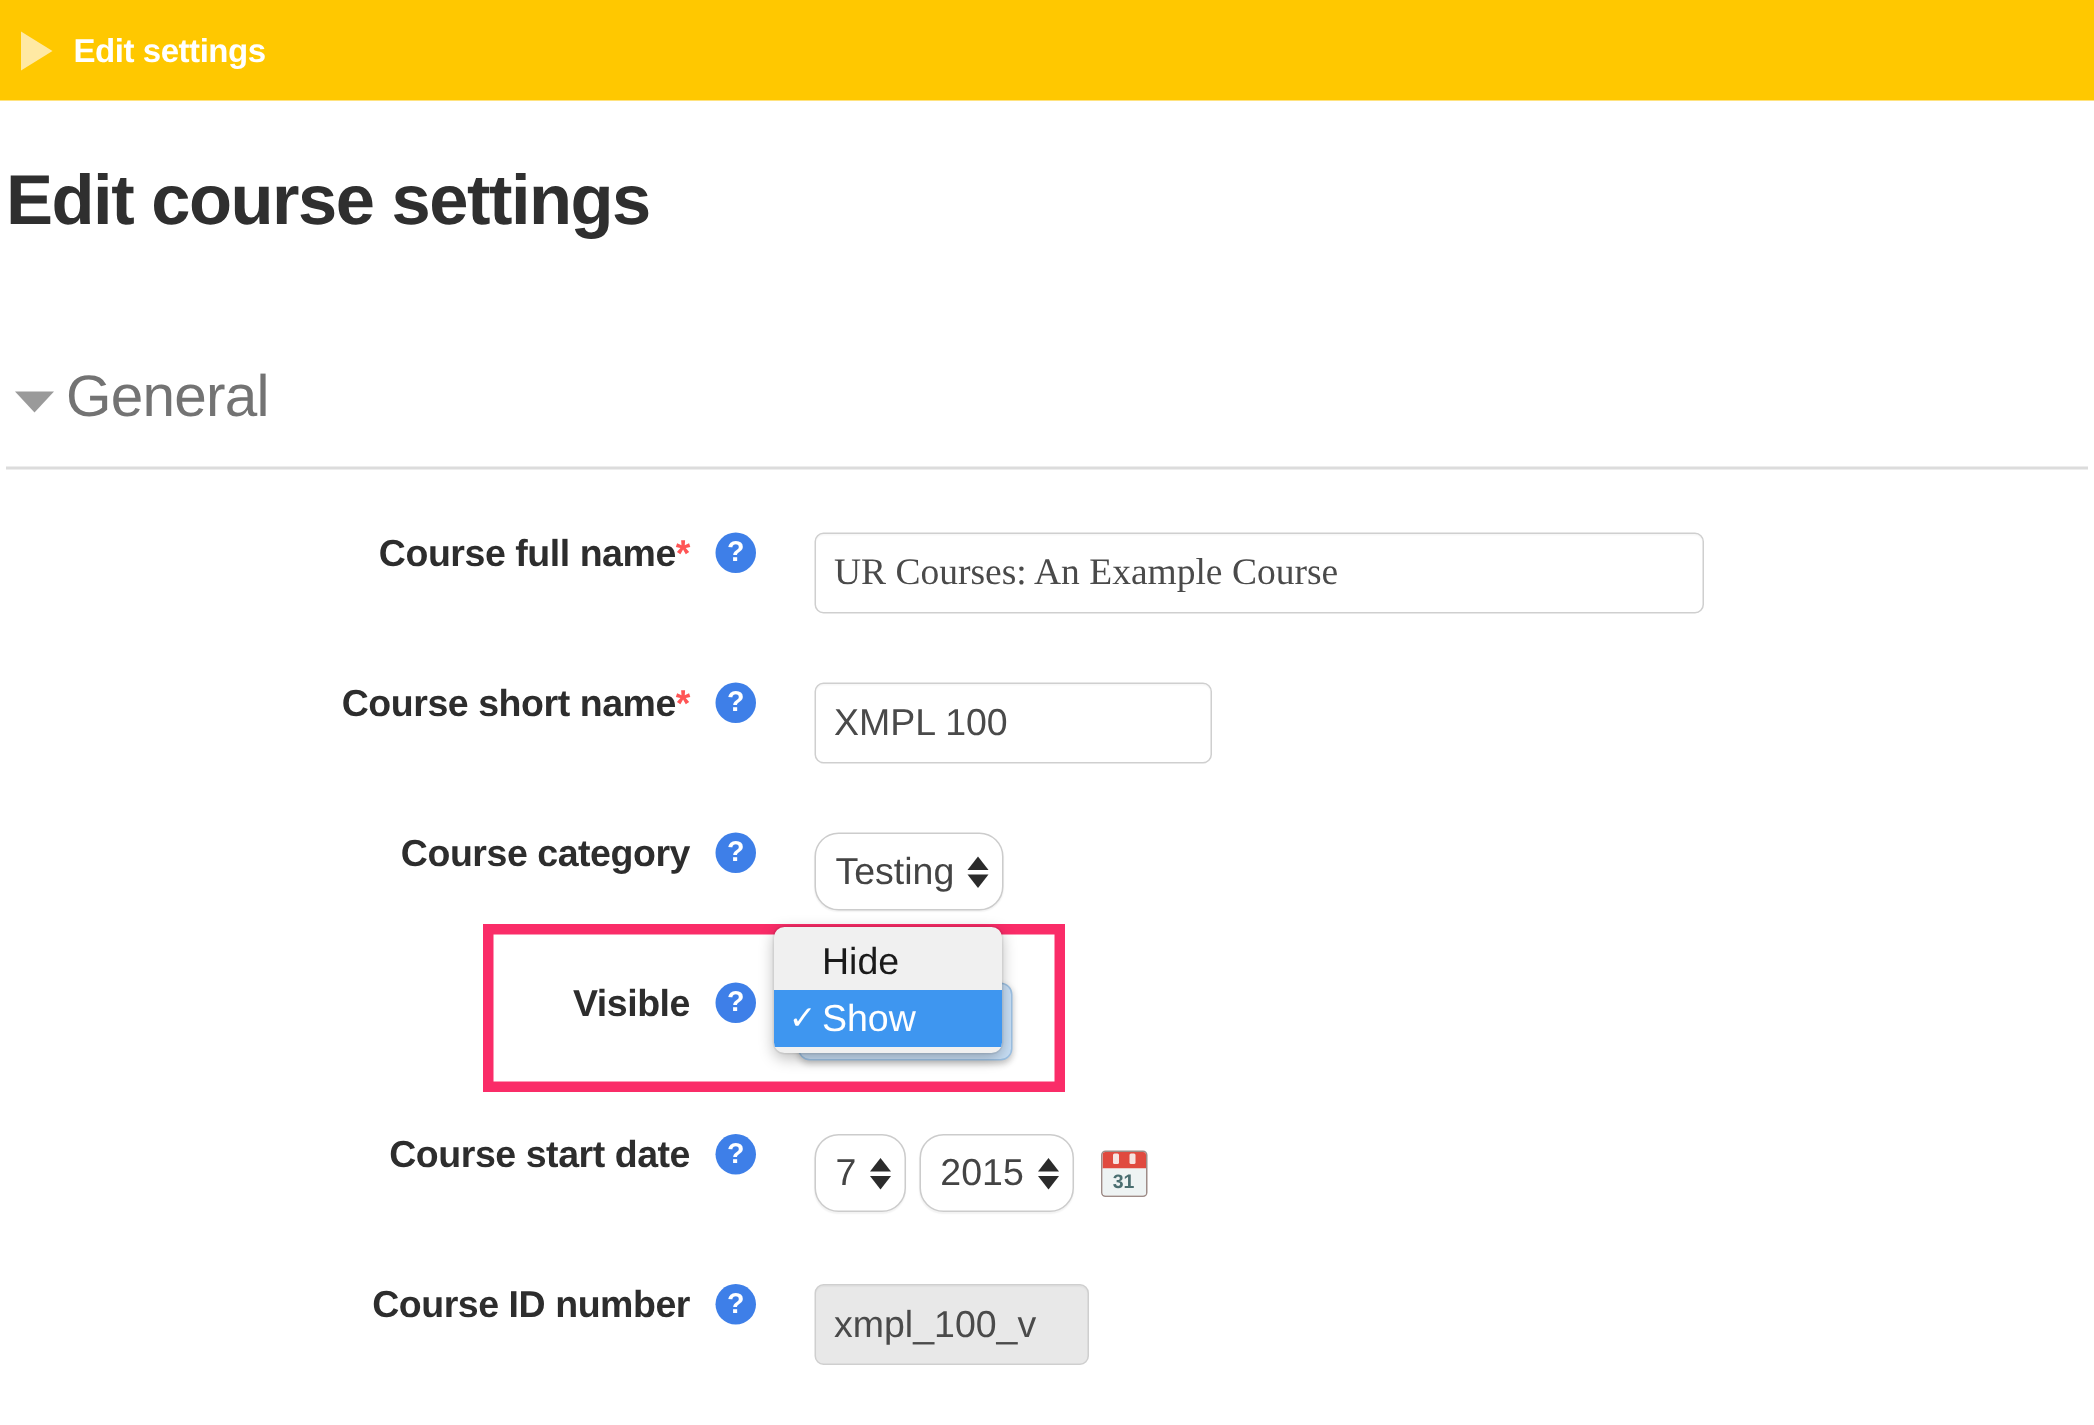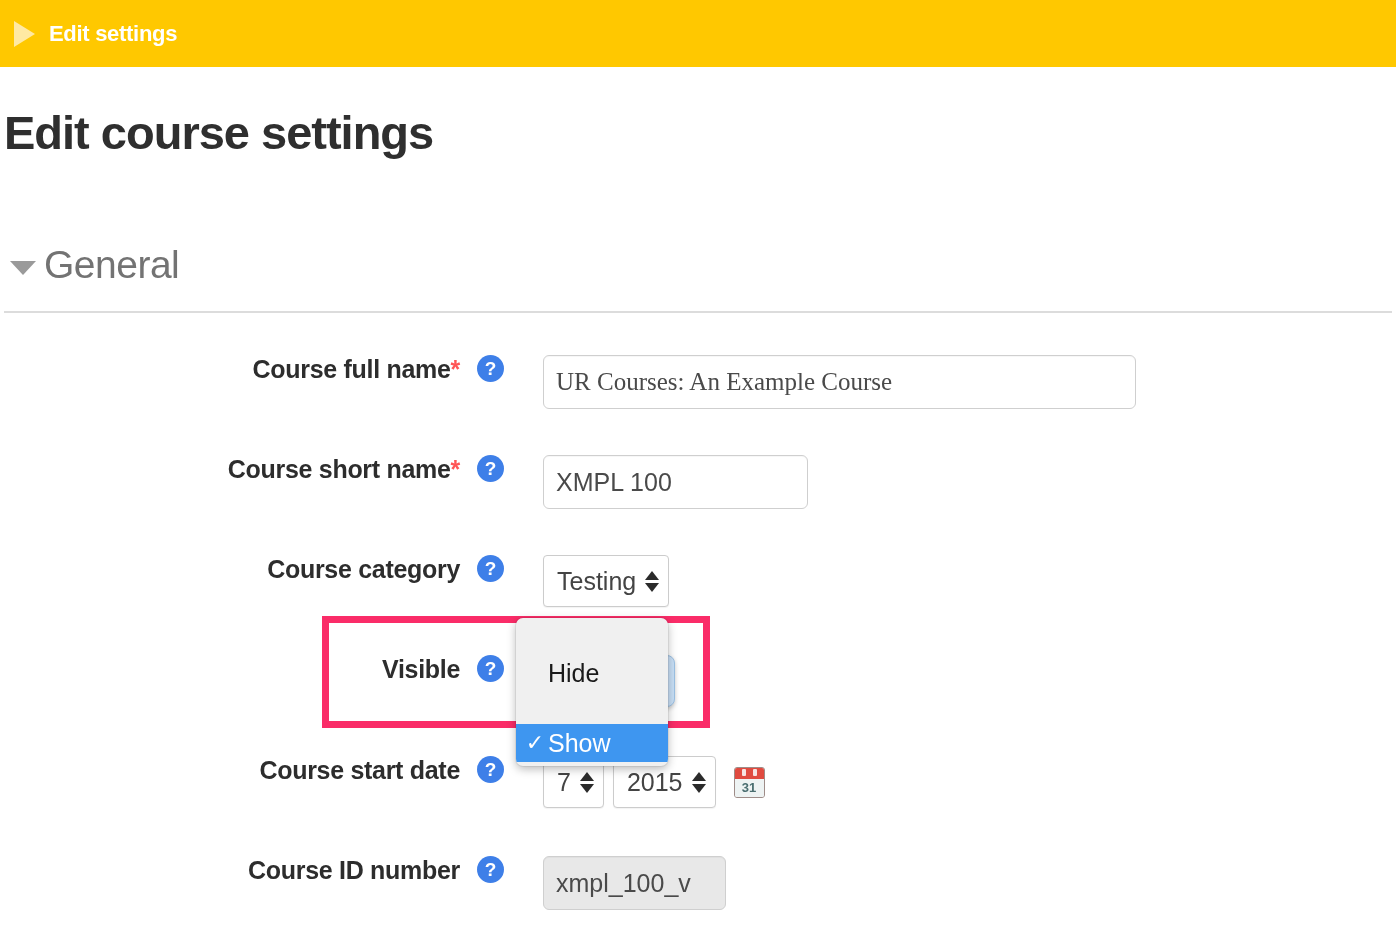--- a/index.html
+++ b/index.html
@@ -151,21 +151,21 @@
     color: #4a4a4a;
   }
   #input-fullname { width: 593px; font-family: Liberation Serif, serif; }
   #input-shortname { width: 265px; }
   #input-idnumber { width: 183px; }
 
   
   .select {
     box-sizing: border-box;
     border: 1px solid #cccccc;
-    border-radius: 4px;
+    border-radius: 16px;
     background: #ffffff;
     height: 52px;
     display: inline-flex;
     align-items: center;
     padding: 0 9px 0 13px;
     font-size: 25px;
     color: #444444;
     box-shadow: 0 1px 1px rgba(0,0,0,0.05);
     position: relative;
   }
@@ -272,21 +272,20 @@
   }
   .dd-item {
     height: 38px;
     display: flex;
     align-items: center;
     font-size: 25px;
     color: #1a1a1a;
     padding-left: 6px;
     box-sizing: border-box;
     white-space: nowrap;
-    margin-top: 32px;
   }
   .dd-item .check {
     width: 26px;
     text-align: center;
     font-size: 22px;
     display: inline-block;
     flex: 0 0 auto;
   }
   .dd-item.selected {
     background: #3e96f0;

